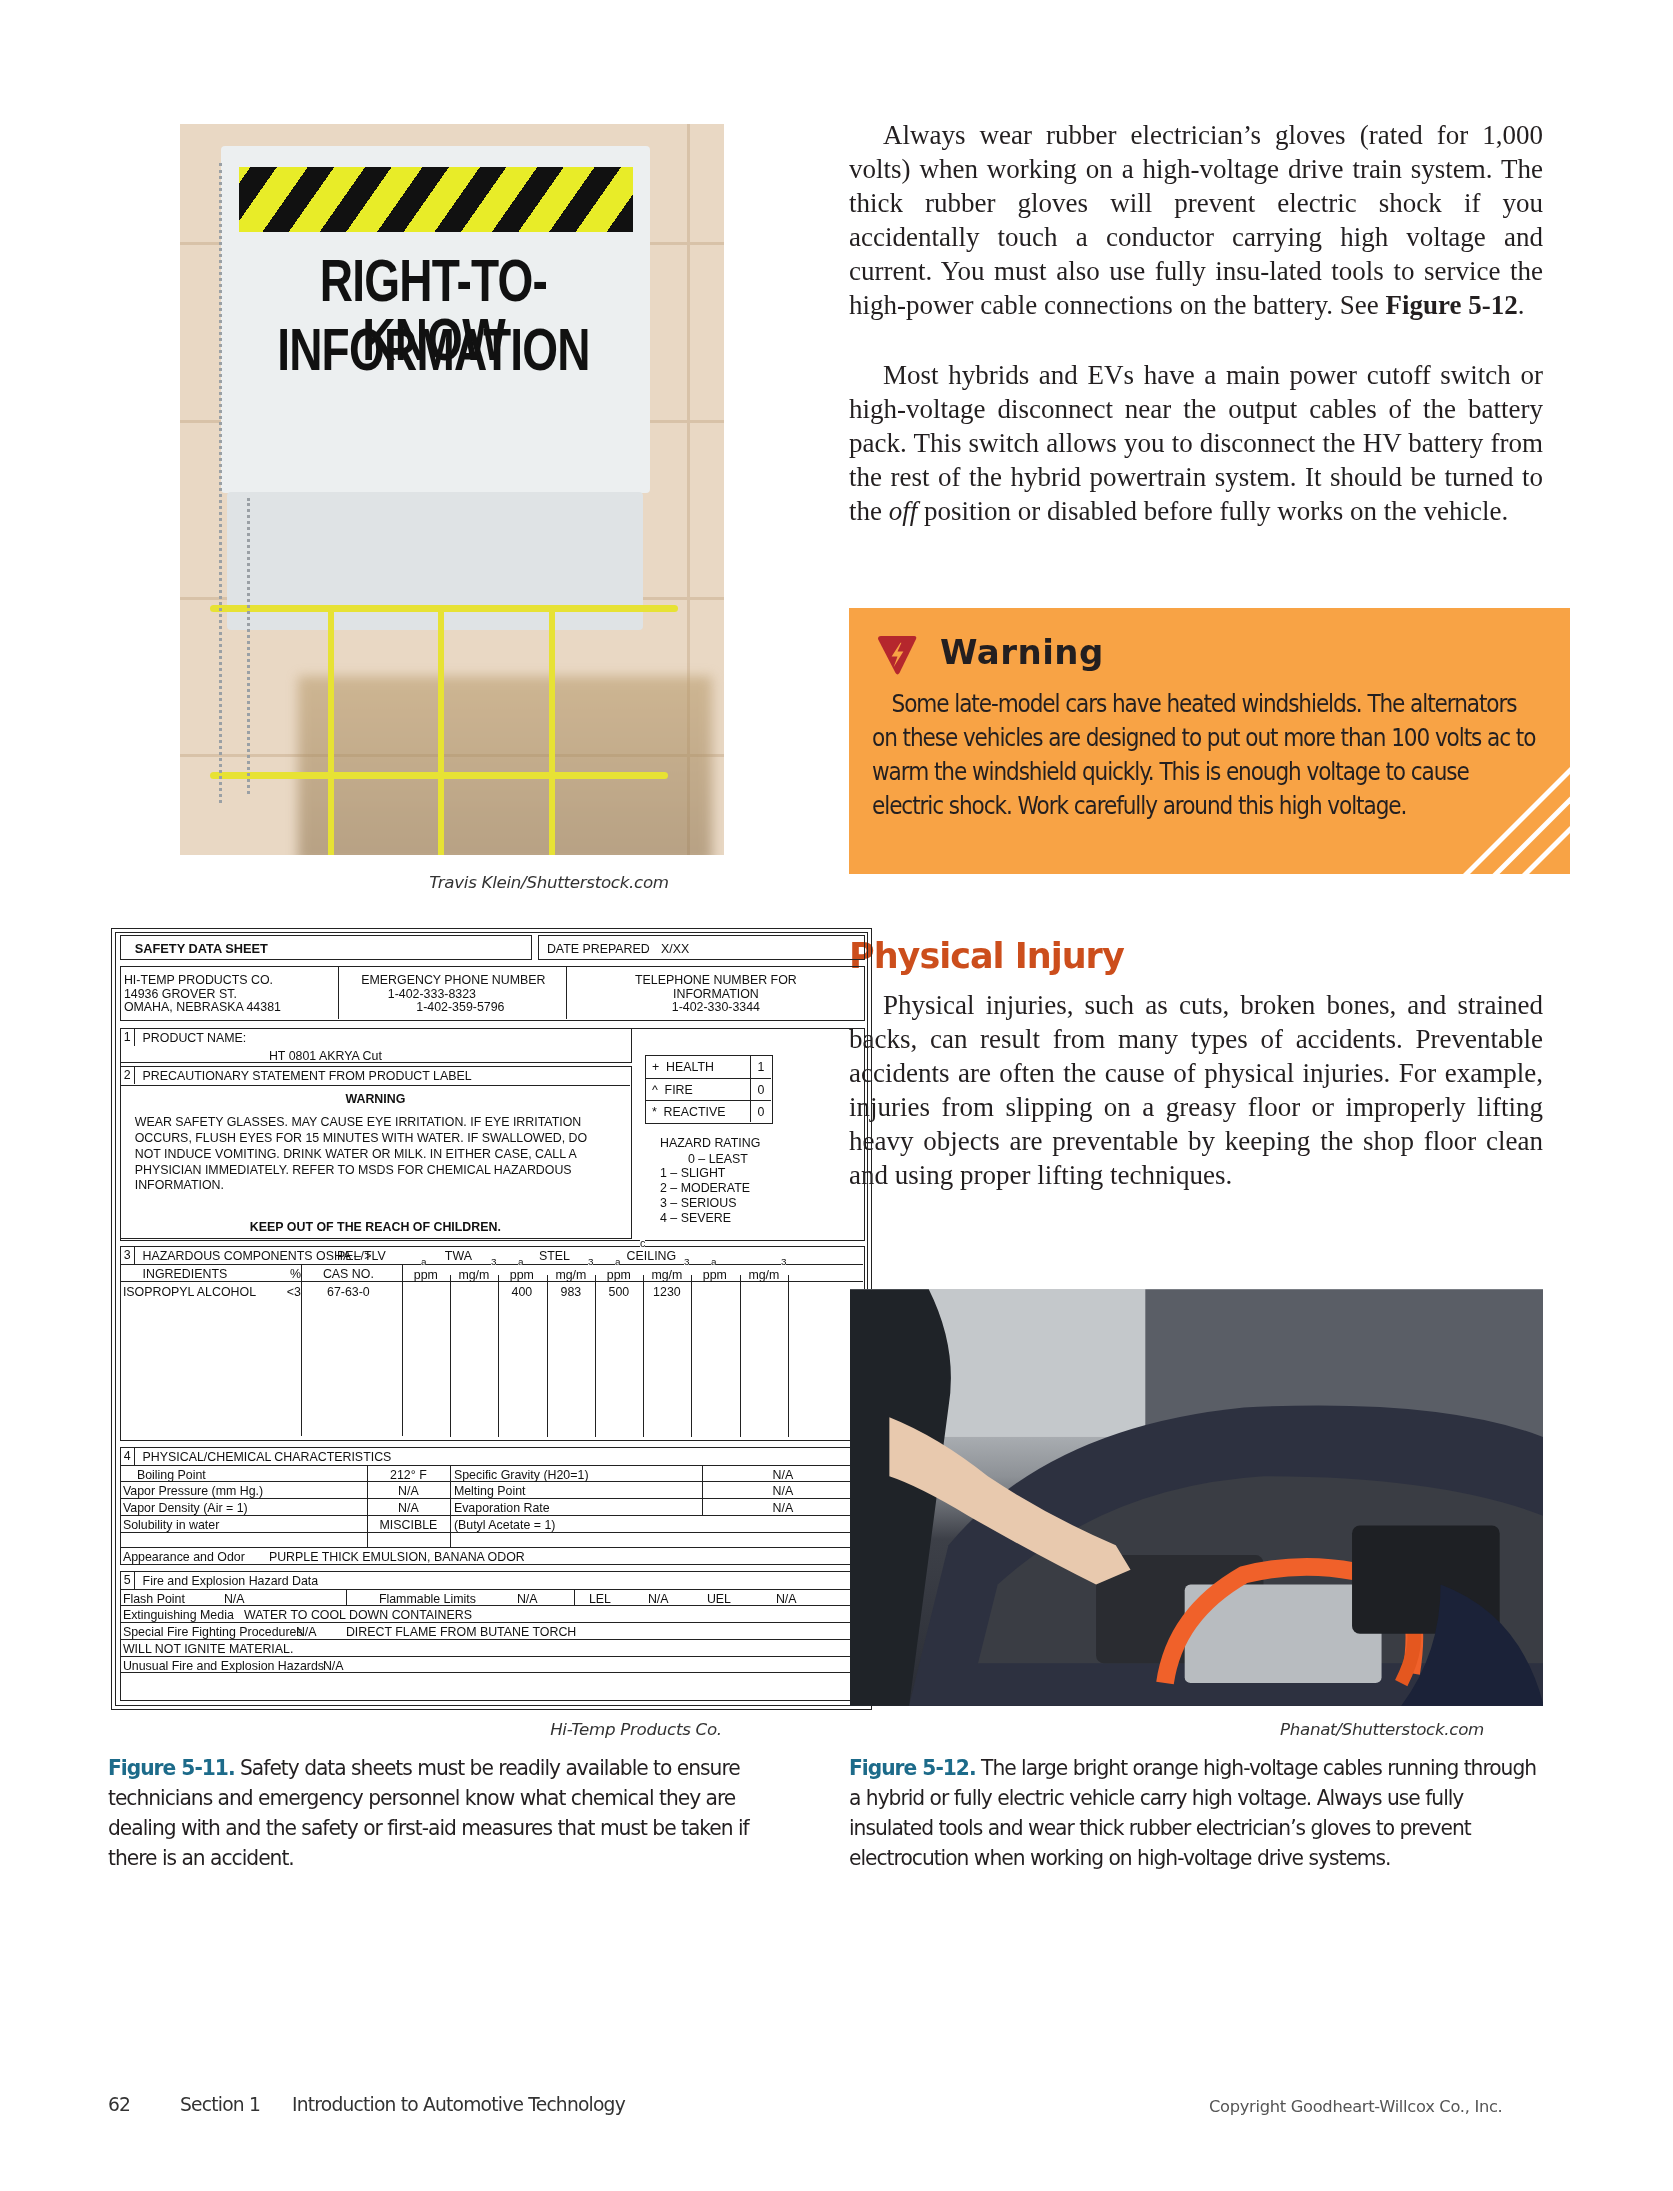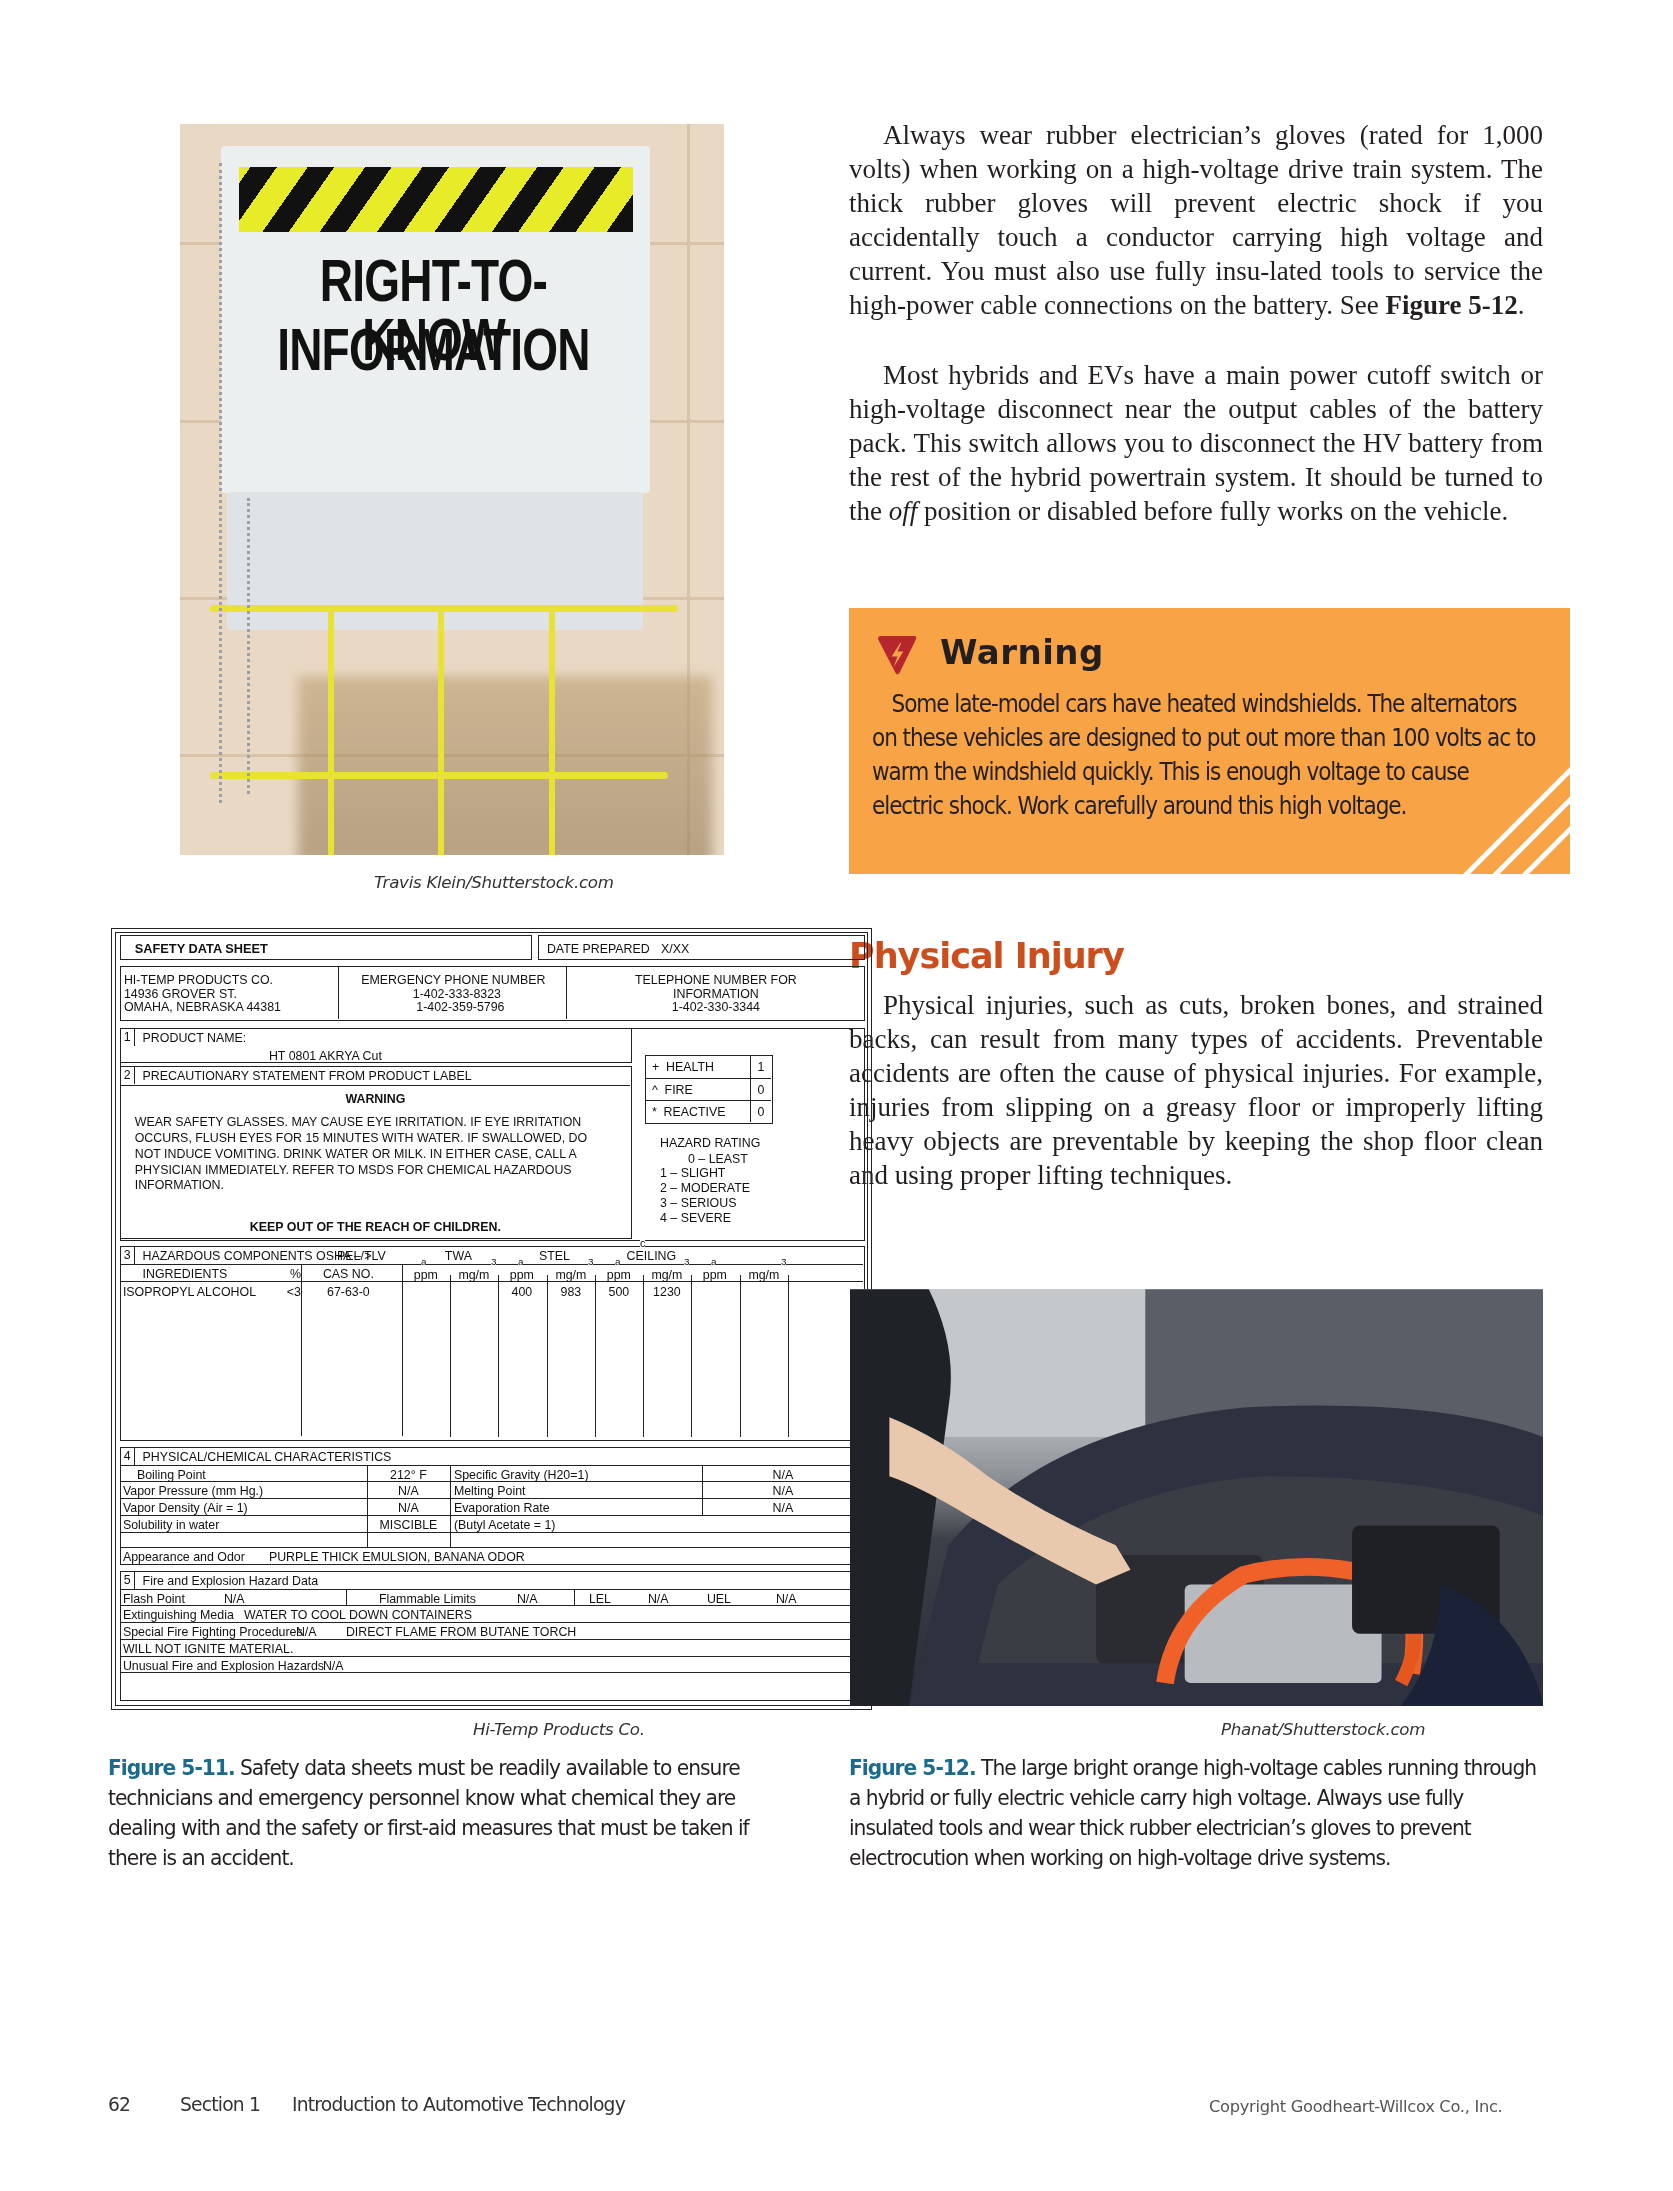--- a/index.html
+++ b/index.html
@@ -38,21 +38,21 @@
   .holder .inner { position: absolute; left: 39px; top: 43px; right: 39px; bottom: 59px; background: #ecd92a; }
   .holder-text {
     position: absolute; left: 67px; font-family: "Liberation Sans", sans-serif; font-weight: bold;
     color: #111; font-size: 61px; transform: scaleX(0.82); transform-origin: left; line-height: 1;
   }
   .wire { position: absolute; background: #e7e234; border-radius: 3.9px; }
   .chain { position:absolute; width:5.9px; border-left: 3px dotted #9aa0a5; }
 
   .credit {
     position: absolute; font-family: "DejaVu Sans", sans-serif; font-style: italic;
-    font-size: 16.7px; color: #333; text-align: left; letter-spacing: -0.3px;
+    font-size: 16.7px; color: #333; text-align: center; letter-spacing: -0.3px;
   }
 
   
   .body-para {
     position: absolute; left: 849px; width: 694px; font-size: 27px; line-height: 34px;
     text-align: justify; text-indent: 34px; color: #231f20;
   }
   .body-para b { font-weight: bold; }
 
   
@@ -164,21 +164,21 @@
     <span class="t" style="left:122px; top:6.9px">X/XX</span>
   </div>
 
   <div class="bx" style="left:7.9px; top:37px; width:745px; height:55px">
     <div class="vl" style="left:217px; top:0; height:52px"></div>
     <div class="vl" style="left:445px; top:0; height:52px"></div>
     <span class="t" style="left:3px; top:6.9px">HI-TEMP PRODUCTS CO.</span>
     <span class="t" style="left:3px; top:20.7px">14936 GROVER ST.</span>
     <span class="t" style="left:3px; top:34px">OMAHA, NEBRASKA 44381</span>
     <span class="t c" style="left:219px; width:227px; top:6.9px">EMERGENCY PHONE NUMBER</span>
-    <span class="t c" style="left:231px; width:210px; top:20.7px">1-402-333-8323</span>
+    <span class="t c" style="left:206px; width:210px; top:20.7px">1-402-333-8323</span>
     <span class="t c" style="left:226px; width:227px; top:34px">1-402-359-5796</span>
     <span class="t c" style="left:447px; width:296px; top:6.9px">TELEPHONE NUMBER FOR</span>
     <span class="t c" style="left:447px; width:296px; top:20.7px">INFORMATION</span>
     <span class="t c" style="left:447px; width:296px; top:34px">1-402-330-3344</span>
   </div>
 
   <div class="bx" style="left:7.9px; top:99px; width:745px; height:213px"></div>
   <div class="bx" style="left:7.9px; top:99px; width:512px; height:35px">
     <span class="num" style="left:0; top:0">1</span>
     <span class="t" style="left:21.7px; top:3px">PRODUCT NAME:</span>

